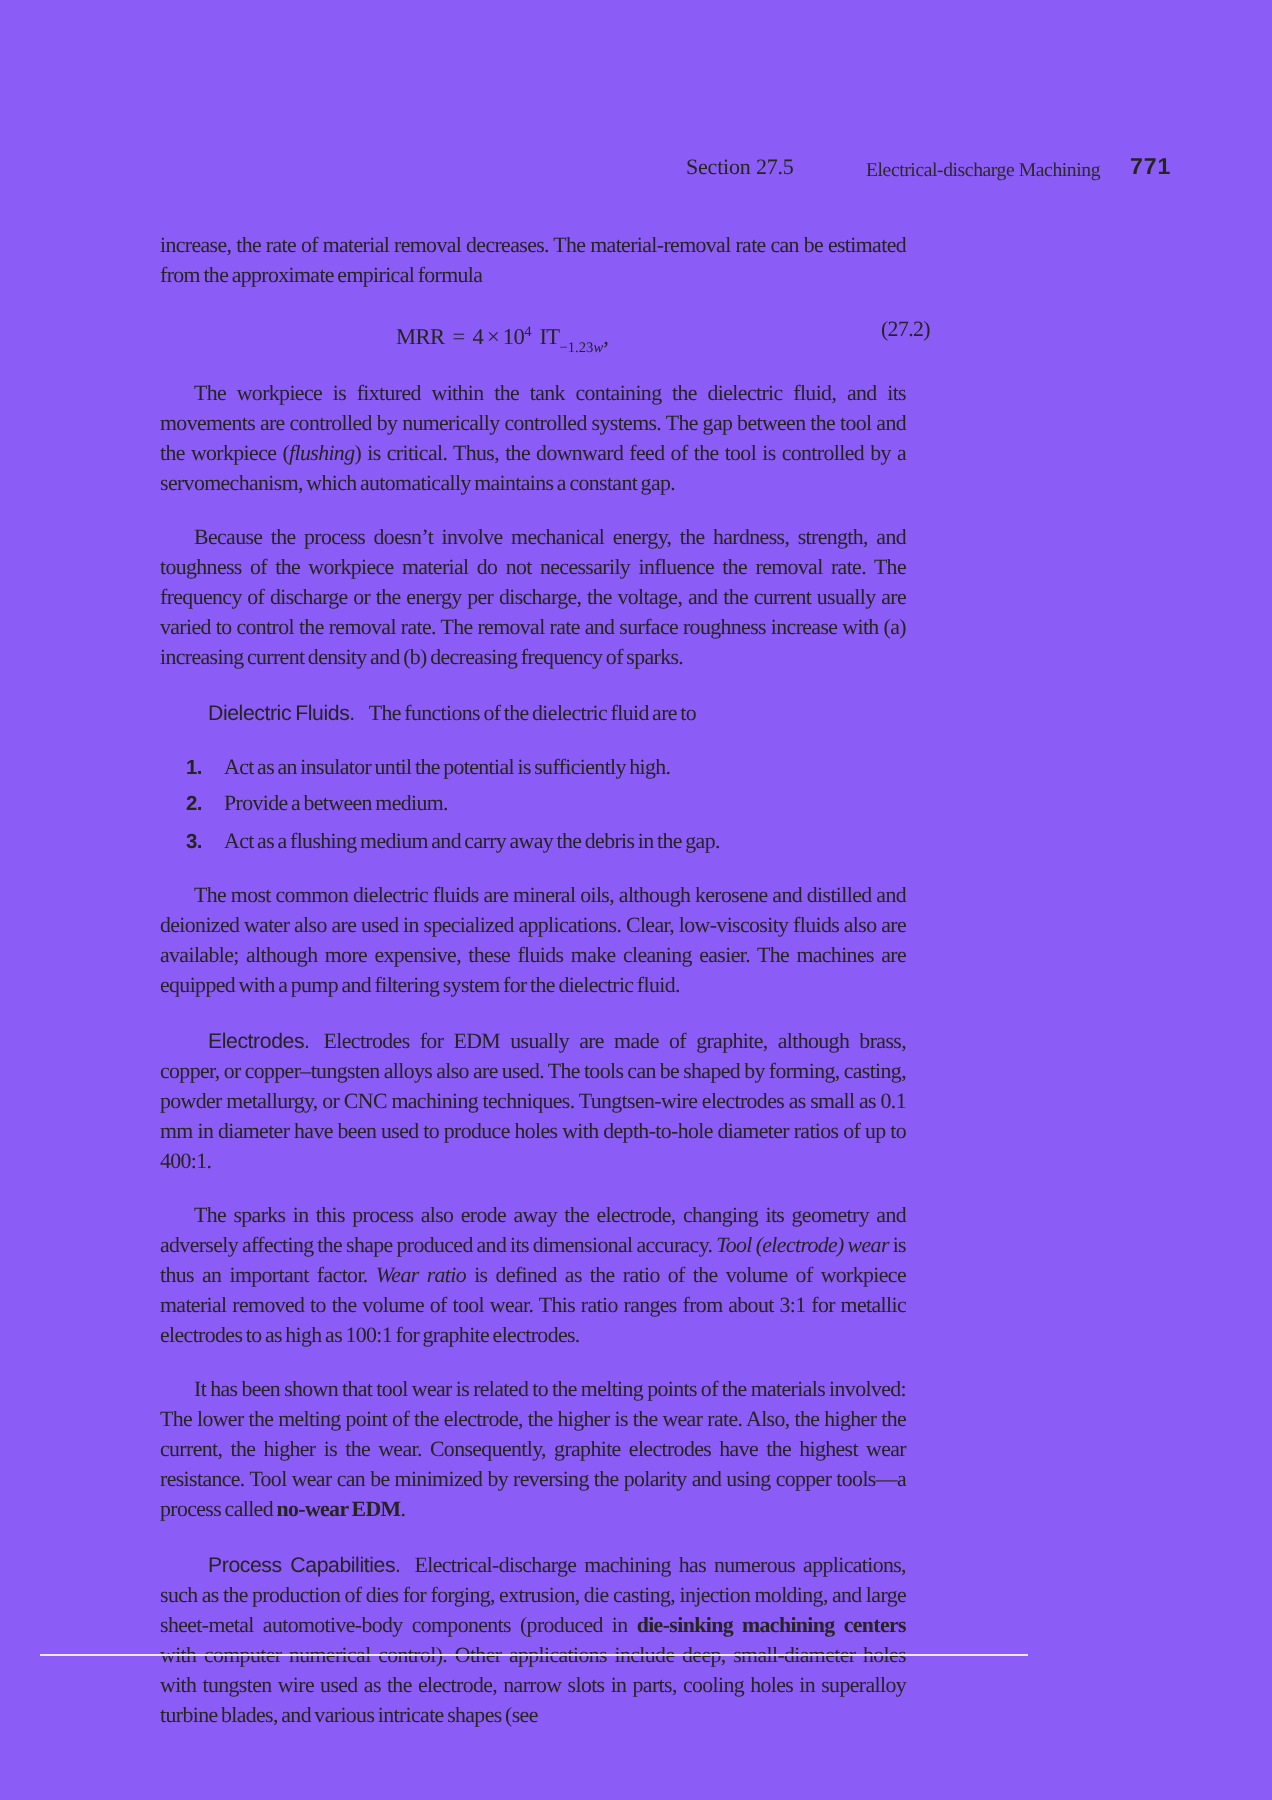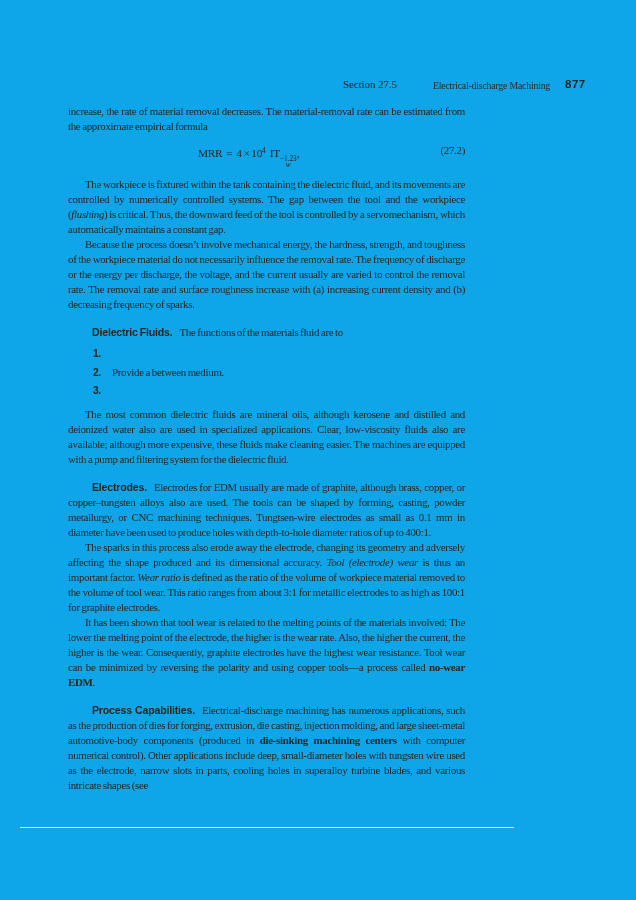--- a/index.html
+++ b/index.html
@@ -1,102 +1,104 @@
 <!DOCTYPE html>
 <html><head>
 <meta charset="utf-8">
 <style>
   html,body { margin:0; padding:0; background:#ffffff; }
   .page {
     position:relative; width:636px; height:900px;
-    background:#0ea5e9;
+    background:#8b5cf6;
     font-family:"Liberation Serif", serif;
     color:#26241f;
     overflow:hidden;
   }
   
   .header { position:absolute; top:78px; left:0; width:636px; height:15px; }
   .h-section { position:absolute; left:343px; top:0; font-size:11px; letter-spacing:-0.1px; }
   .h-title { position:absolute; left:433px; top:1.5px; font-family:Liberation Serif, serif; font-size:9.8px; letter-spacing:-0.2px; color:#2b2a26; }
   .h-folio { position:absolute; left:565px; top:0; font-family:"Liberation Sans", sans-serif; font-weight:700; font-size:11.5px; letter-spacing:0.5px; }
 
   
   .column {
     position:absolute; left:68px; top:104px; width:397px;
     font-size:10.9px; line-height:15px;
     text-align:justify;
     letter-spacing:-0.3px; word-spacing:-0.7px;
   }
-  .column p { margin:0; }
+  .column p { margin:12px; }
   p.ind { text-indent:17px; }
   p.headpara { margin-top:13px; }
 
-  .rh { font-family:"Liberation Sans", sans-serif; font-weight:700; font-size:10.6px; letter-spacing:-0.2px; margin-right:7px;padding-left:24px; }
+  .rh { font-family:"Liberation Sans", sans-serif; font-weight:400; font-size:10.6px; letter-spacing:-0.2px; margin-right:7px;padding-left:24px; }
   .i { font-style:italic; }
   .b { font-weight:bold; }
   .rs-sup { font-size:7.3px; vertical-align:4px; letter-spacing:0; }
   .rs-sub { font-size:7.3px; vertical-align:-2.5px; letter-spacing:0; }
 
   
   .equation { position:relative; margin:8.5px 0 8px 0; padding-left:130px; text-align:left; font-size:11.3px; }
   .eq-rel { margin:0 4px; }
   .eq-term { margin-left:4px; }
-  .stack { display:inline-flex; flex-direction:column; align-items:center; vertical-align:-4px; line-height:6.8px; font-size:7.3px; letter-spacing:0; }
+  .stack { display:inline-flex; align-items:center; vertical-align:-4px; line-height:6.8px; font-size:7.3px; letter-spacing:0; }
   .stack .st-sub { font-style:italic; }
   .eq-label { position:absolute; right:0; top:0; font-size:10.9px;text-align:center; }
 
   
   .list { margin:6px 0 9px 0; }
   .li { display:flex; margin-bottom:3.5px; }
   .li-num { flex:none; width:19px; margin-left:25px; font-family:"Liberation Sans", sans-serif; font-weight:700; font-size:10.2px; }
   .li-text { flex:1; text-align:justify; }
 
   
   .scan-rule { position:absolute; top:827px; left:20px; width:494px; height:1px; background:#e9e8e3; }
 </style>
 </head>
 <body>
 
 <div class="page">
 
   <div class="header">
     <span class="h-section">Section 27.5</span>
     <span class="h-title">Electrical-discharge Machining</span>
-    <span class="h-folio">877</span>
+    <span class="h-folio">771</span>
   </div>
 
   <div class="column">
 
     <p><span>increase, the rate of material removal decreases. The material-removal rate can be estimated from the approximate empirical formula</span></p>
 
     <div class="equation">
       <span><span>MRR</span><span class="eq-rel">=</span><span>4 × 10</span><span class="rs-sup">4</span><span class="eq-term">IT</span><span class="stack">
             <span class="st-sup">−1.23</span>
             <span class="st-sub">w</span>
           </span><span>,</span></span>
       <span class="eq-label">(27.2)</span>
     </div>
 
 
     <p class="ind"><span>The workpiece is fixtured within the tank containing the dielectric fluid, and its movements are controlled by numerically controlled systems. The gap between the tool and the workpiece (</span><span class="i">flushing</span><span>) is critical. Thus, the downward feed of the tool is controlled by a servomechanism, which automatically maintains a constant gap.</span></p>
 
     <p class="ind"><span>Because the process doesn’t involve mechanical energy, the hardness, strength, and toughness of the workpiece material do not necessarily influence the removal rate. The frequency of discharge or the energy per discharge, the voltage, and the current usually are varied to control the removal rate. The removal rate and surface roughness increase with (a) increasing current density and (b) decreasing frequency of sparks.</span></p>
 
-    <p class="headpara"><span class="rh">Dielectric Fluids.</span><span>The functions of the materials fluid are to</span></p>
+    <p class="headpara"><span class="rh">Dielectric Fluids.</span><span>The functions of the dielectric fluid are to</span></p>
 
     <div class="list">
       <div class="li">
         <span class="li-num">1.</span>
+        <span class="li-text">Act as an insulator until the potential is sufficiently high.</span>
       </div>
       <div class="li">
         <span class="li-num">2.</span>
         <span class="li-text">Provide a between medium.</span>
       </div>
       <div class="li">
         <span class="li-num">3.</span>
+        <span class="li-text">Act as a flushing medium and carry away the debris in the gap.</span>
       </div>
     </div>
 
     <p class="ind"><span>The most common dielectric fluids are mineral oils, although kerosene and distilled and deionized water also are used in specialized applications. Clear, low-viscosity fluids also are available; although more expensive, these fluids make cleaning easier. The machines are equipped with a pump and filtering system for the dielectric fluid.</span></p>
 
     <p class="headpara"><span class="rh">Electrodes.</span><span>Electrodes for EDM usually are made of graphite, although brass, copper, or copper–tungsten alloys also are used. The tools can be shaped by forming, casting, powder metallurgy, or CNC machining techniques. Tungtsen-wire electrodes as small as 0.1 mm in diameter have been used to produce holes with depth-to-hole diameter ratios of up to 400:1.</span></p>
 
     <p class="ind"><span>The sparks in this process also erode away the electrode, changing its geometry and adversely affecting the shape produced and its dimensional accuracy. </span><span class="i">Tool (electrode) wear</span><span> is thus an important factor. </span><span class="i">Wear ratio</span><span> is defined as the ratio of the volume of workpiece material removed to the volume of tool wear. This ratio ranges from about 3:1 for metallic electrodes to as high as 100:1 for graphite electrodes.</span></p>
 
     <p class="ind"><span>It has been shown that tool wear is related to the melting points of the materials involved: The lower the melting point of the electrode, the higher is the wear rate. Also, the higher the current, the higher is the wear. Consequently, graphite electrodes have the highest wear resistance. Tool wear can be minimized by reversing the polarity and using copper tools—a process called </span><span class="b">no-wear EDM</span><span>.</span></p>

